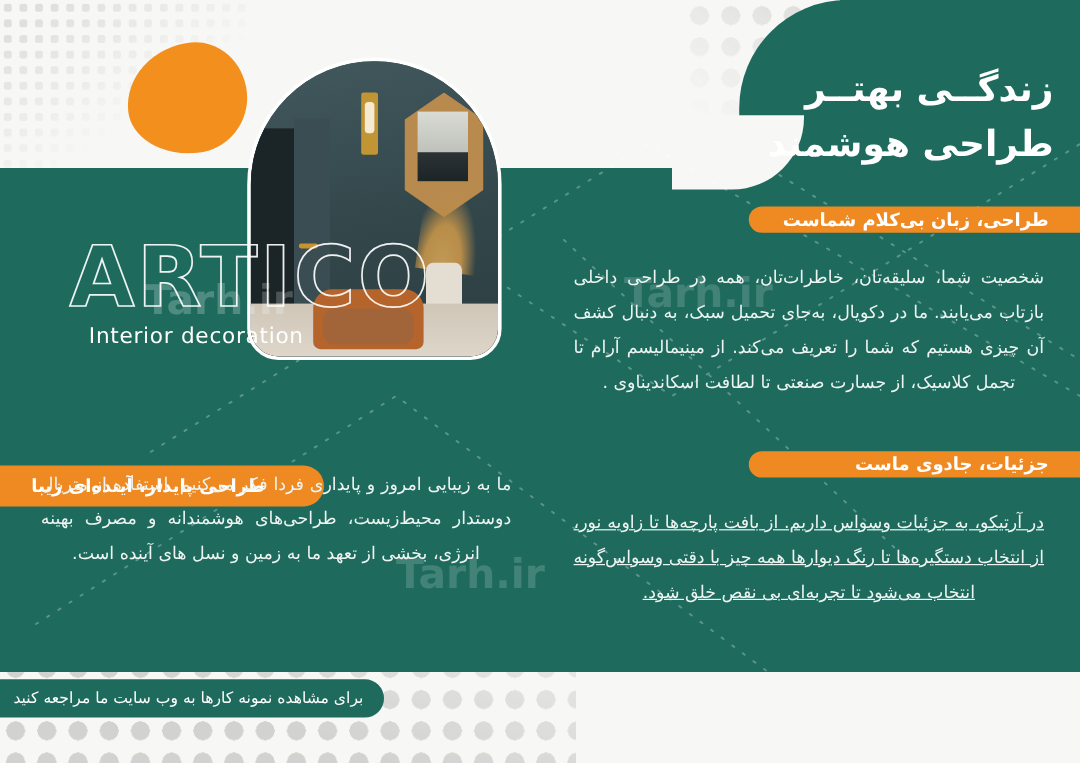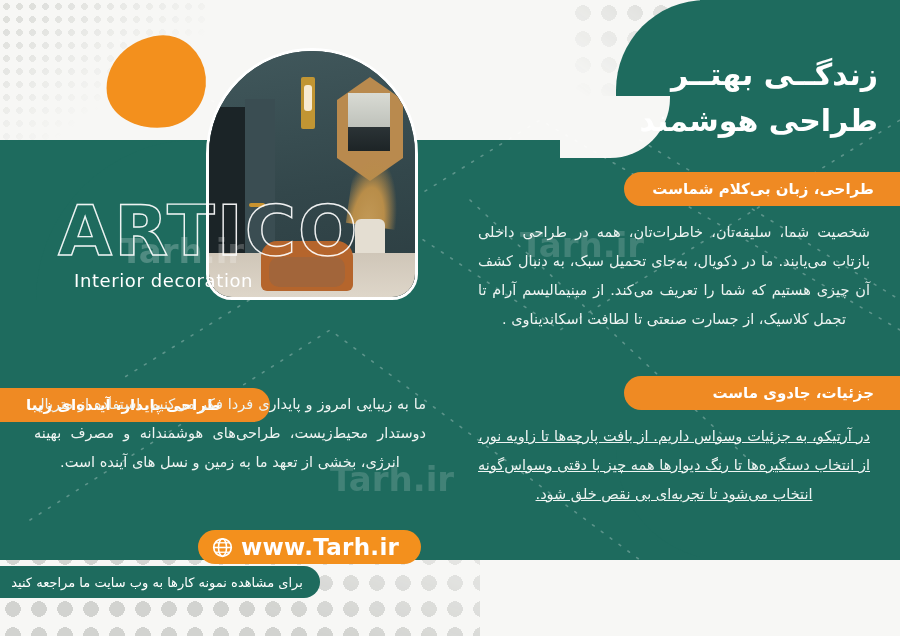--- a/index.html
+++ b/index.html
@@ -153,21 +153,21 @@
   }
 
   
   .pill{
     position:absolute;background:#ef8a23;color:#ffffff;
     font-weight:700;font-size:15px;
     display:flex;align-items:center;
     box-sizing:border-box;
   }
   .pill-right{
-    right:0;width:276px;height:34px;
+    right:0;width:276px;height:22px;
     border-radius:20px 0 0 20px;
     justify-content:flex-start;padding-right:26px;
   }
   .pill-left{
     left:0;width:270px;height:34px;
     border-radius:0 20px 20px 0;
     justify-content:flex-end;padding-left:26px;
   }
   .pill-1{top:172px;}
   .pill-2{top:376px;}
@@ -288,28 +288,18 @@
 
   <div class="pill pill-right pill-1">طراحی، زبان بی‌کلام شماست</div>
   <div class="para para-r1">شخصیت شما، سلیقه‌تان، خاطرات‌تان، همه در طراحی داخلی بازتاب می‌یابند. ما در دکویال، به‌جای تحمیل سبک، به دنبال کشف آن چیزی هستیم که شما را تعریف می‌کند. از مینیمالیسم آرام تا تجمل کلاسیک، از جسارت صنعتی تا لطافت اسکاندیناوی .</div>
 
   <div class="pill pill-right pill-2">جزئیات، جادوی ماست</div>
   <div class="para para-r2">در آرتیکو، به جزئیات وسواس داریم. از بافت پارچه‌ها تا زاویه نور، از انتخاب دستگیره‌ها تا رنگ دیوارها همه چیز با دقتی وسواس‌گونه انتخاب می‌شود تا تجربه‌ای بی نقص خلق شود.</div>
 
   <div class="pill pill-left pill-3">طراحی پایدار، آینده‌ای زیبا</div>
   <div class="para para-l1">ما به زیبایی امروز و پایداری فردا فکر می‌کنیم. استفاده از متریال دوستدار محیط‌زیست، طراحی‌های هوشمندانه و مصرف بهینه انرژی، بخشی از تعهد ما به زمین و نسل های آینده است.</div>
 
-  <div class="site-pill">
-    <svg class="globe" viewBox="0 0 24 24">
-      <circle cx="12" cy="12" r="10" fill="none" stroke="#ffffff" stroke-width="2"></circle>
-      <ellipse cx="12" cy="12" rx="4.6" ry="10" fill="none" stroke="#ffffff" stroke-width="1.8"></ellipse>
-      <line x1="2" y1="12" x2="22" y2="12" stroke="#ffffff" stroke-width="1.8"></line>
-      <line x1="3.6" y1="6.6" x2="20.4" y2="6.6" stroke="#ffffff" stroke-width="1.5"></line>
-      <line x1="3.6" y1="17.4" x2="20.4" y2="17.4" stroke="#ffffff" stroke-width="1.5"></line>
-    </svg>
-    <span class="site-text">www.Tarh.ir</span>
-  </div>
 
   <div class="caption-band">
     <span class="caption-text">برای مشاهده نمونه کارها به وب سایت ما مراجعه کنید</span>
   </div>
 
 </div>
 
 </body></html>

